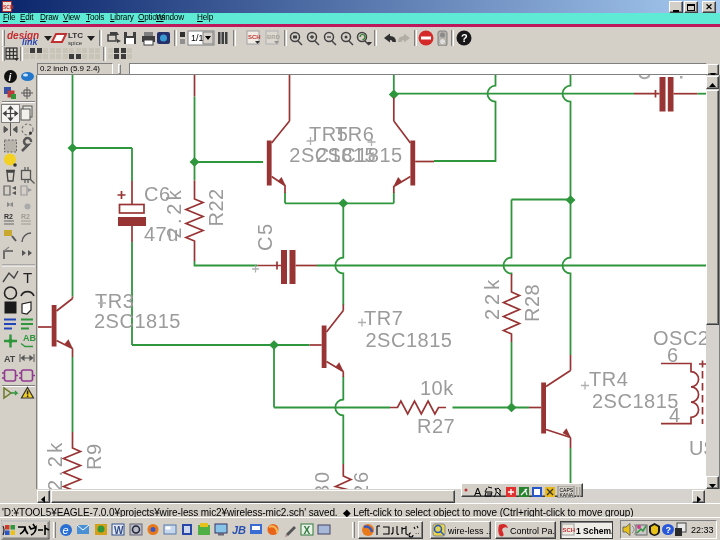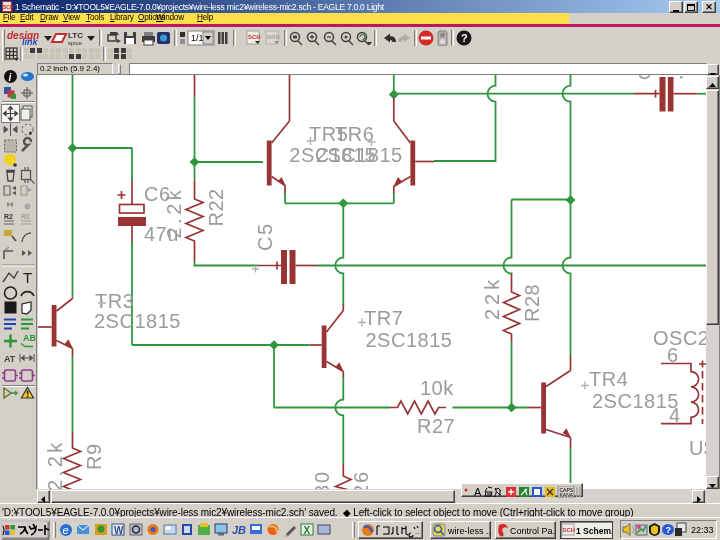--- a/index.html
+++ b/index.html
@@ -8,31 +8,30 @@
 .raised{border-top:1px solid #fff;border-left:1px solid #fff;border-right:1px solid #404040;border-bottom:1px solid #404040;box-shadow:inset -1px -1px 0 #808080}
 .sunken{border-top:1px solid #808080;border-left:1px solid #808080;border-right:1px solid #fff;border-bottom:1px solid #fff}
 .grip{width:3px;border-left:1px solid #fff;border-top:1px solid #fff;border-right:1px solid #808080;border-bottom:1px solid #808080}
 .mtxt{font-size:8.2px;color:#000;letter-spacing:-0.2px}
 u{text-decoration:underline}
 </style></head>
 <body>
 
 <div class="abs" style="left:0;top:0;width:720px;height:13px;background:linear-gradient(to right,#0a246a,#a6caf0)">
  <div class="abs" style="left:2px;top:1px;width:10px;height:11px;background:#e8e4dc;border:1px solid #b03030;font-size:5px;color:#c03434;font-weight:bold;line-height:10px;text-align:center">SCH</div>
- <div class="abs" style="left:15px;top:1.5px;font-size:8.5px;letter-spacing:-0.25px;color:#fff;white-space:nowrap">1 Schematic - D:¥TOOL5¥EAGLE-7.0.0¥projects¥wire-less mic2¥wireless-mic2.sch - EAGLE 7.0.0 Light</div>
  <div class="abs raised" style="left:669px;top:1px;width:14px;height:12px;background:#d4d0c8">
       <div class="abs" style="left:3px;top:8px;width:6px;height:2px;background:#000"></div>
     </div>
  <div class="abs raised" style="left:684px;top:1px;width:14px;height:12px;background:#d4d0c8">
       <div class="abs" style="left:2px;top:2px;width:8px;height:7px;border:1px solid #000;border-top-width:2px"></div>
     </div>
  <div class="abs raised" style="left:702px;top:1px;width:14px;height:12px;background:#d4d0c8;font-size:9px;font-weight:bold;text-align:center;line-height:10px">✕</div>
 </div>
 
-<div class="abs mtxt" style="left:0;top:13px;width:569px;height:11px;background:#fde047">
+<div class="abs mtxt" style="left:0;top:13px;width:720px;height:11px;background:#5eead4">
  <span class="abs" style="left:3px"><u>F</u>ile</span>
  <span class="abs" style="left:20px"><u>E</u>dit</span>
  <span class="abs" style="left:40px"><u>D</u>raw</span>
  <span class="abs" style="left:63px"><u>V</u>iew</span>
  <span class="abs" style="left:86px"><u>T</u>ools</span>
  <span class="abs" style="left:110px"><u>L</u>ibrary</span>
  <span class="abs" style="left:138px"><u>O</u>ptions</span>
  <span class="abs" style="left:156px"><u>W</u>indow</span>
  <span class="abs" style="left:197px"><u>H</u>elp</span>
 </div>

